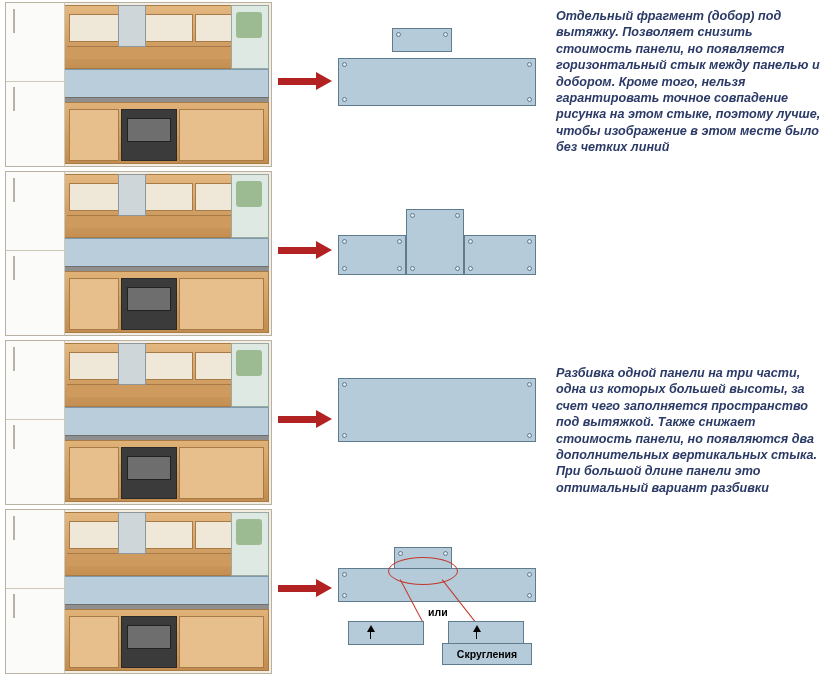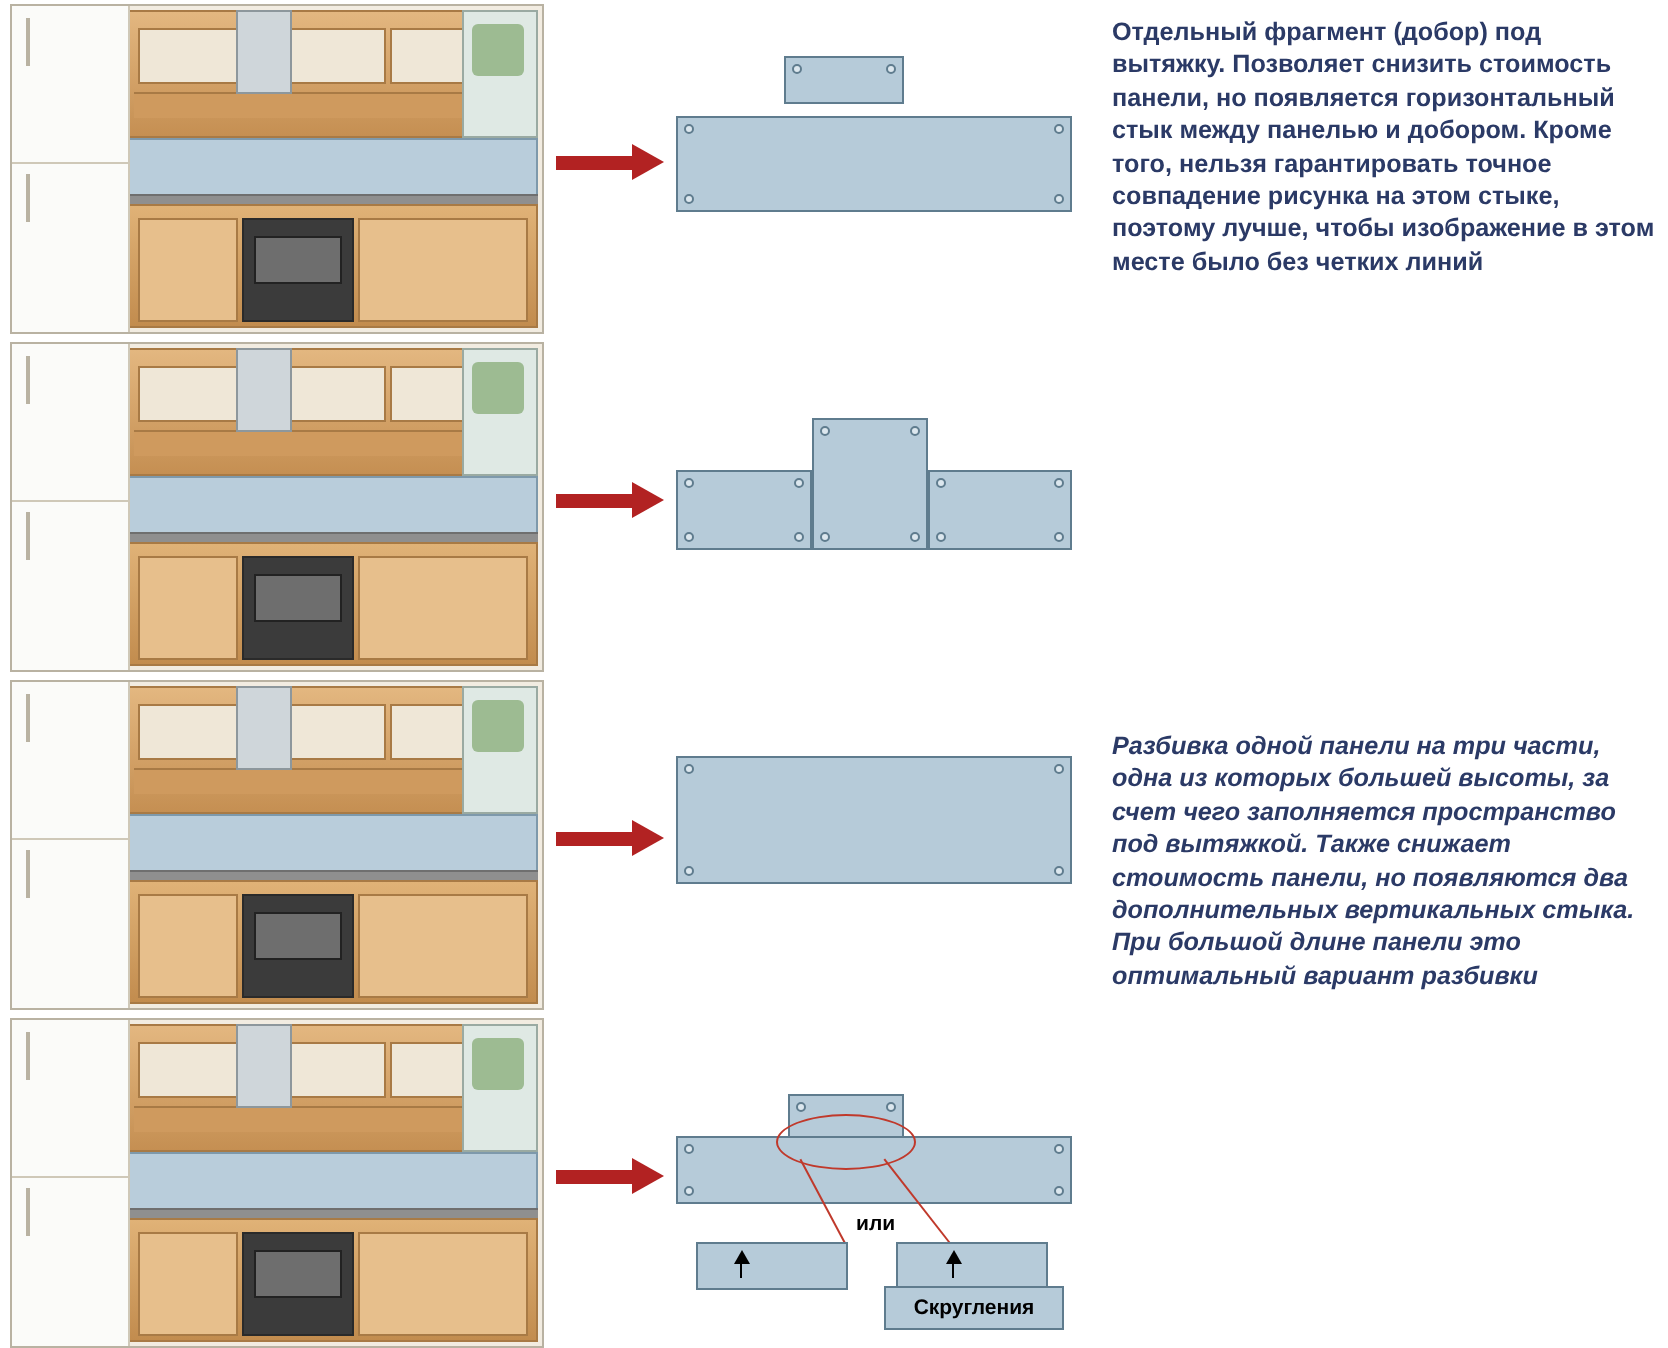--- a/index.html
+++ b/index.html
@@ -70,21 +70,21 @@
   .panel .scr{position:absolute;width:3px;height:3px;border:1px solid #5f7c8e;border-radius:50%;background:#dce7ee;}
   .scr-tl{left:3px;top:3px;} .scr-tr{right:3px;top:3px;}
   .scr-bl{left:3px;bottom:3px;} .scr-br{right:3px;bottom:3px;}
 
   
   .text{
     position:absolute;left:556px;width:272px;
     font-size:12.6px;line-height:16.4px;font-weight:bold;color:#2b3a66;
     font-family:"Liberation Sans", sans-serif;
   }
-  .t1{top:8px;}
+  .t1{top:8px;font-style:italic;}
   .t2{top:196px;}
 
   
   .callout{position:absolute;background:#b6cbd9;border:1px solid #5f7c8e;
     font-size:10.5px;font-weight:bold;color:#000;display:flex;align-items:center;justify-content:center;}
   .ellipse{position:absolute;border:1.4px solid #c0392b;border-radius:50%;}
   .redline{position:absolute;background:#c0392b;height:1.4px;transform-origin:left center;}
   .ili{position:absolute;font-size:10.5px;font-weight:bold;color:#000;}
   .leaderarrow{position:absolute;width:0;height:0;border-left:4px solid transparent;border-right:4px solid transparent;border-bottom:7px solid #000;}
   .blackline{position:absolute;background:#000;width:1px;}

